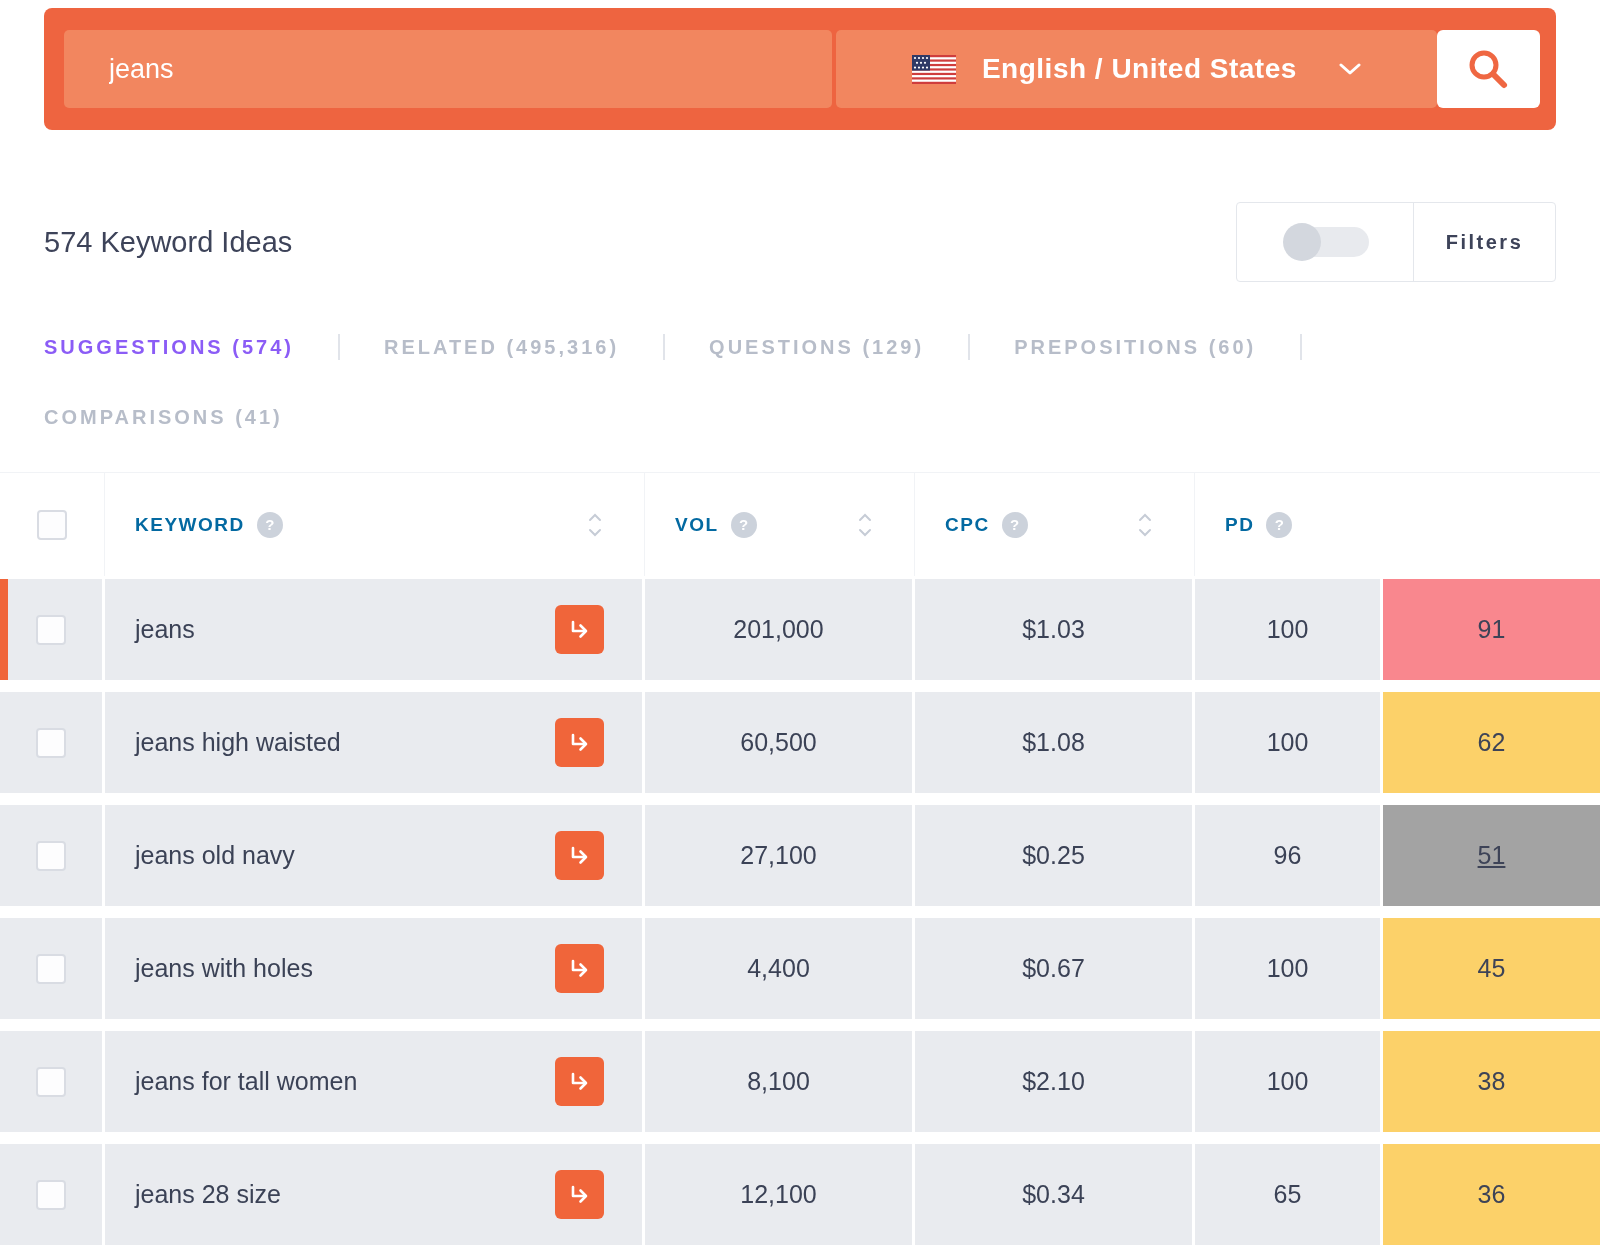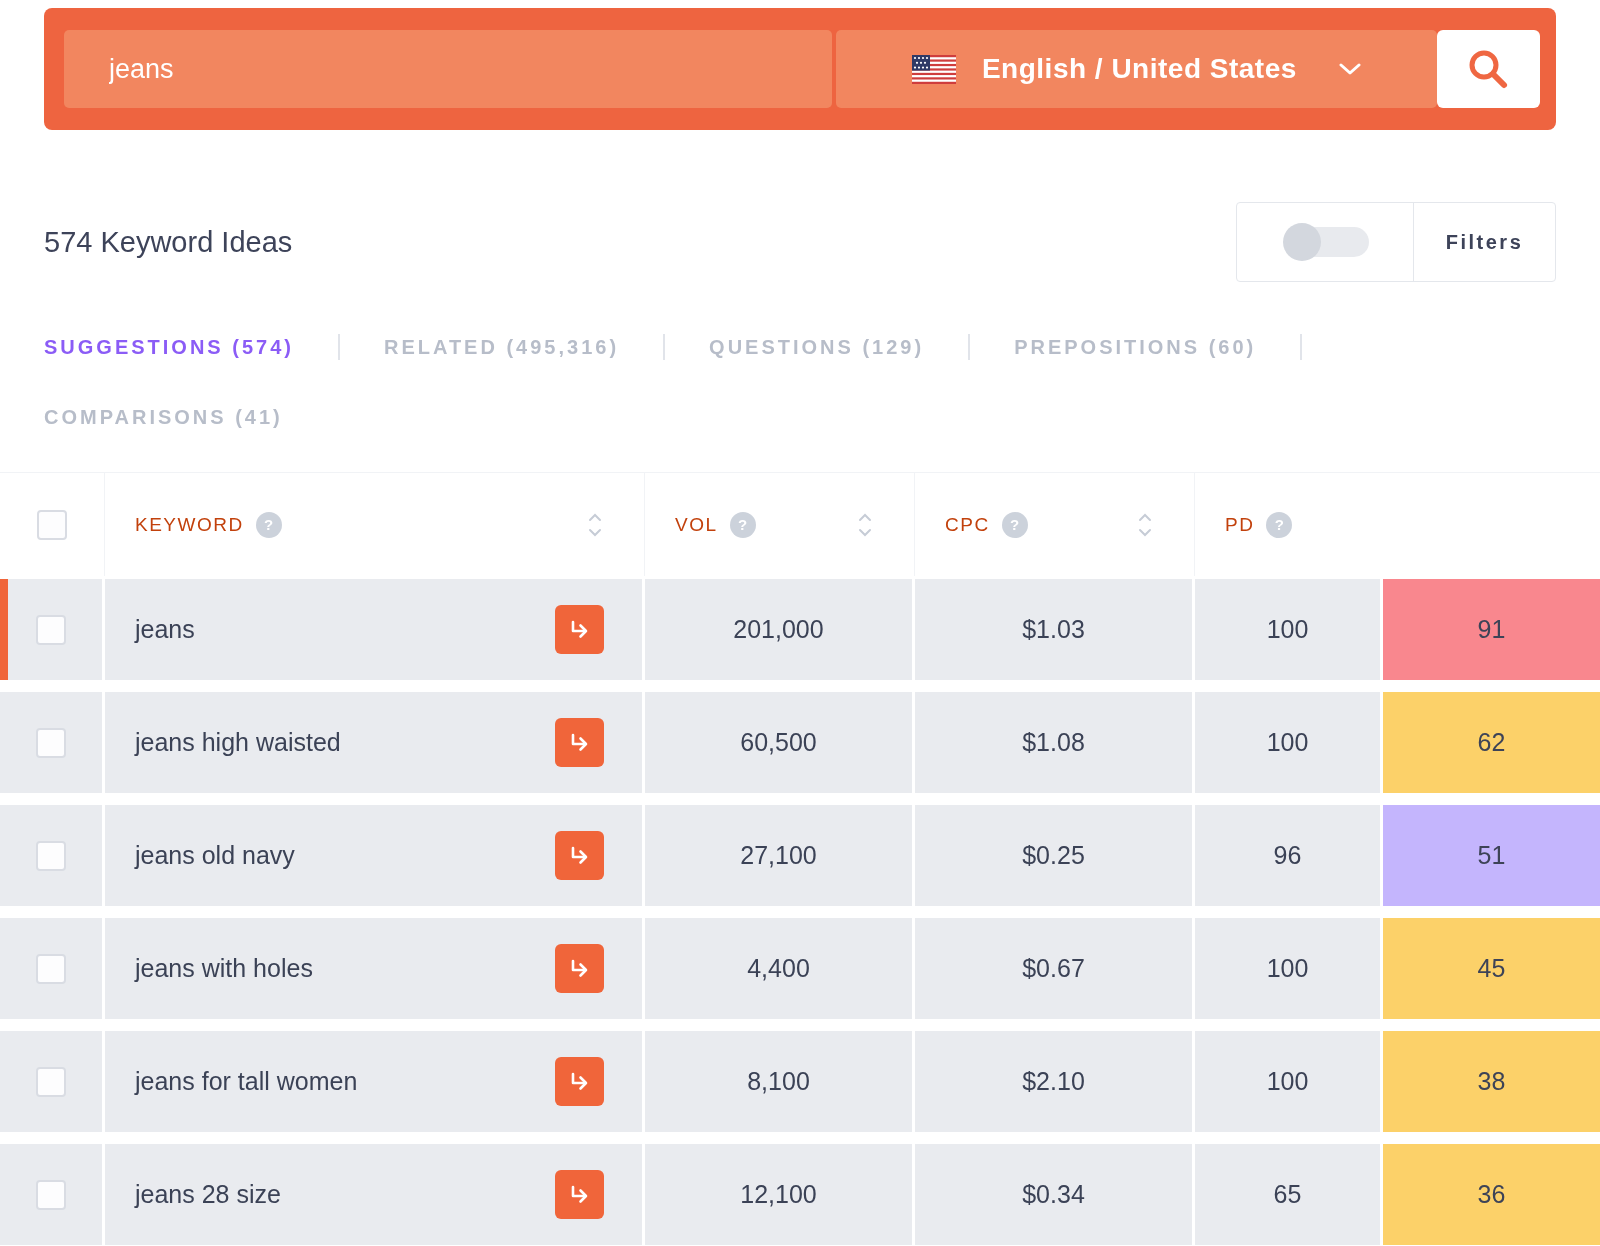--- a/index.html
+++ b/index.html
@@ -41,21 +41,21 @@
   .tab:last-child { border-right:none; }
   .tab-break { flex-basis:100%; height:0; }
 
   
   .table { margin-top:42px; }
   .thead, .trow { display:grid; grid-template-columns:105px 540px 270px 280px 188px 1fr; }
   .thead { height:104px; margin-bottom:3px; border-top:1px solid #f1f3f6; background:#ffffff; }
   .th { display:flex; align-items:center; padding-left:30px; border-right:1px solid #f1f3f6; }
   .th.check-col { padding-left:0; justify-content:center; }
   .th:last-child { border-right:none; }
-  .th-label { font-size:19px; font-weight:normal; letter-spacing:1.5px; color:#c2410c; }
+  .th-label { font-size:19px; font-weight:bold; letter-spacing:1.5px; color:#0369a1; }
   .help { width:26px; height:26px; border-radius:50%; background:#ccd2db; color:#ffffff;
           font-size:15px; font-weight:bold; display:flex; align-items:center; justify-content:center;
           margin-left:12px; flex:none; cursor:pointer; }
   .help::before { content:"?"; }
   .sort { margin-left:auto; margin-right:42px; display:flex; flex-direction:column; gap:6px; cursor:pointer; }
 
   .trow { height:101px; margin-bottom:12px; background:#e9ebef; position:relative; }
   .cell { display:flex; align-items:center; border-right:3px solid #ffffff; }
   .cell:last-child { border-right:none; }
   .check-cell { justify-content:center; }
@@ -261,21 +261,21 @@
     </div>
     <div class="cell num-cell">
       <span>27,100</span>
     </div>
     <div class="cell num-cell">
       <span>$0.25</span>
     </div>
     <div class="cell num-cell">
       <span>96</span>
     </div>
-    <div class="cell sd-cell" style="background: #c4b5fd;">
+    <div class="cell sd-cell" style="background: #a3a3a3; text-decoration: underline;">
       <span>51</span>
     </div>
   </div>
       <div class="trow">
     <div class="cell check-cell">
       <span class="checkbox"></span>
     </div>
     <div class="cell kw-cell">
       <span>jeans with holes</span>
       <button class="export-btn">

